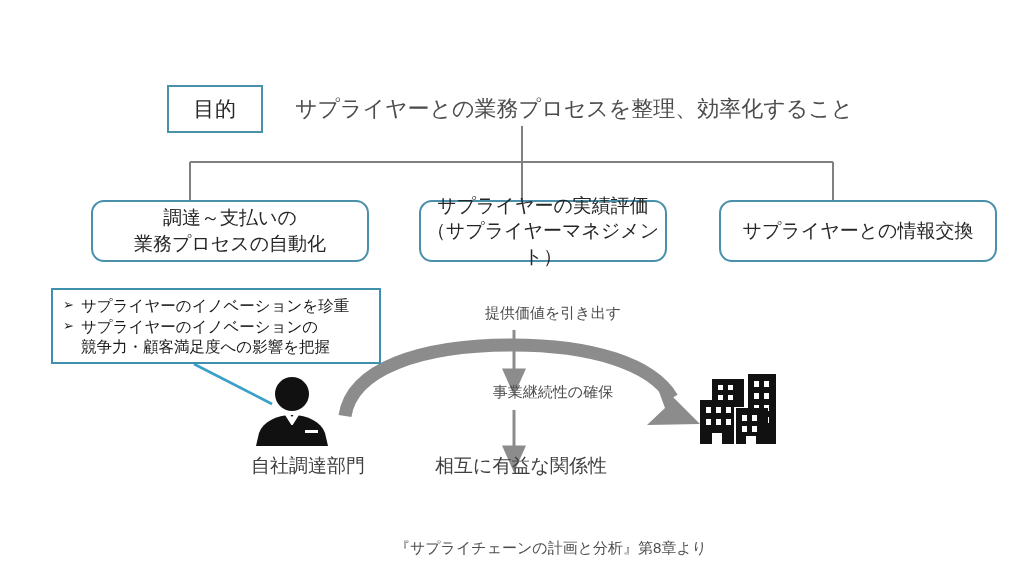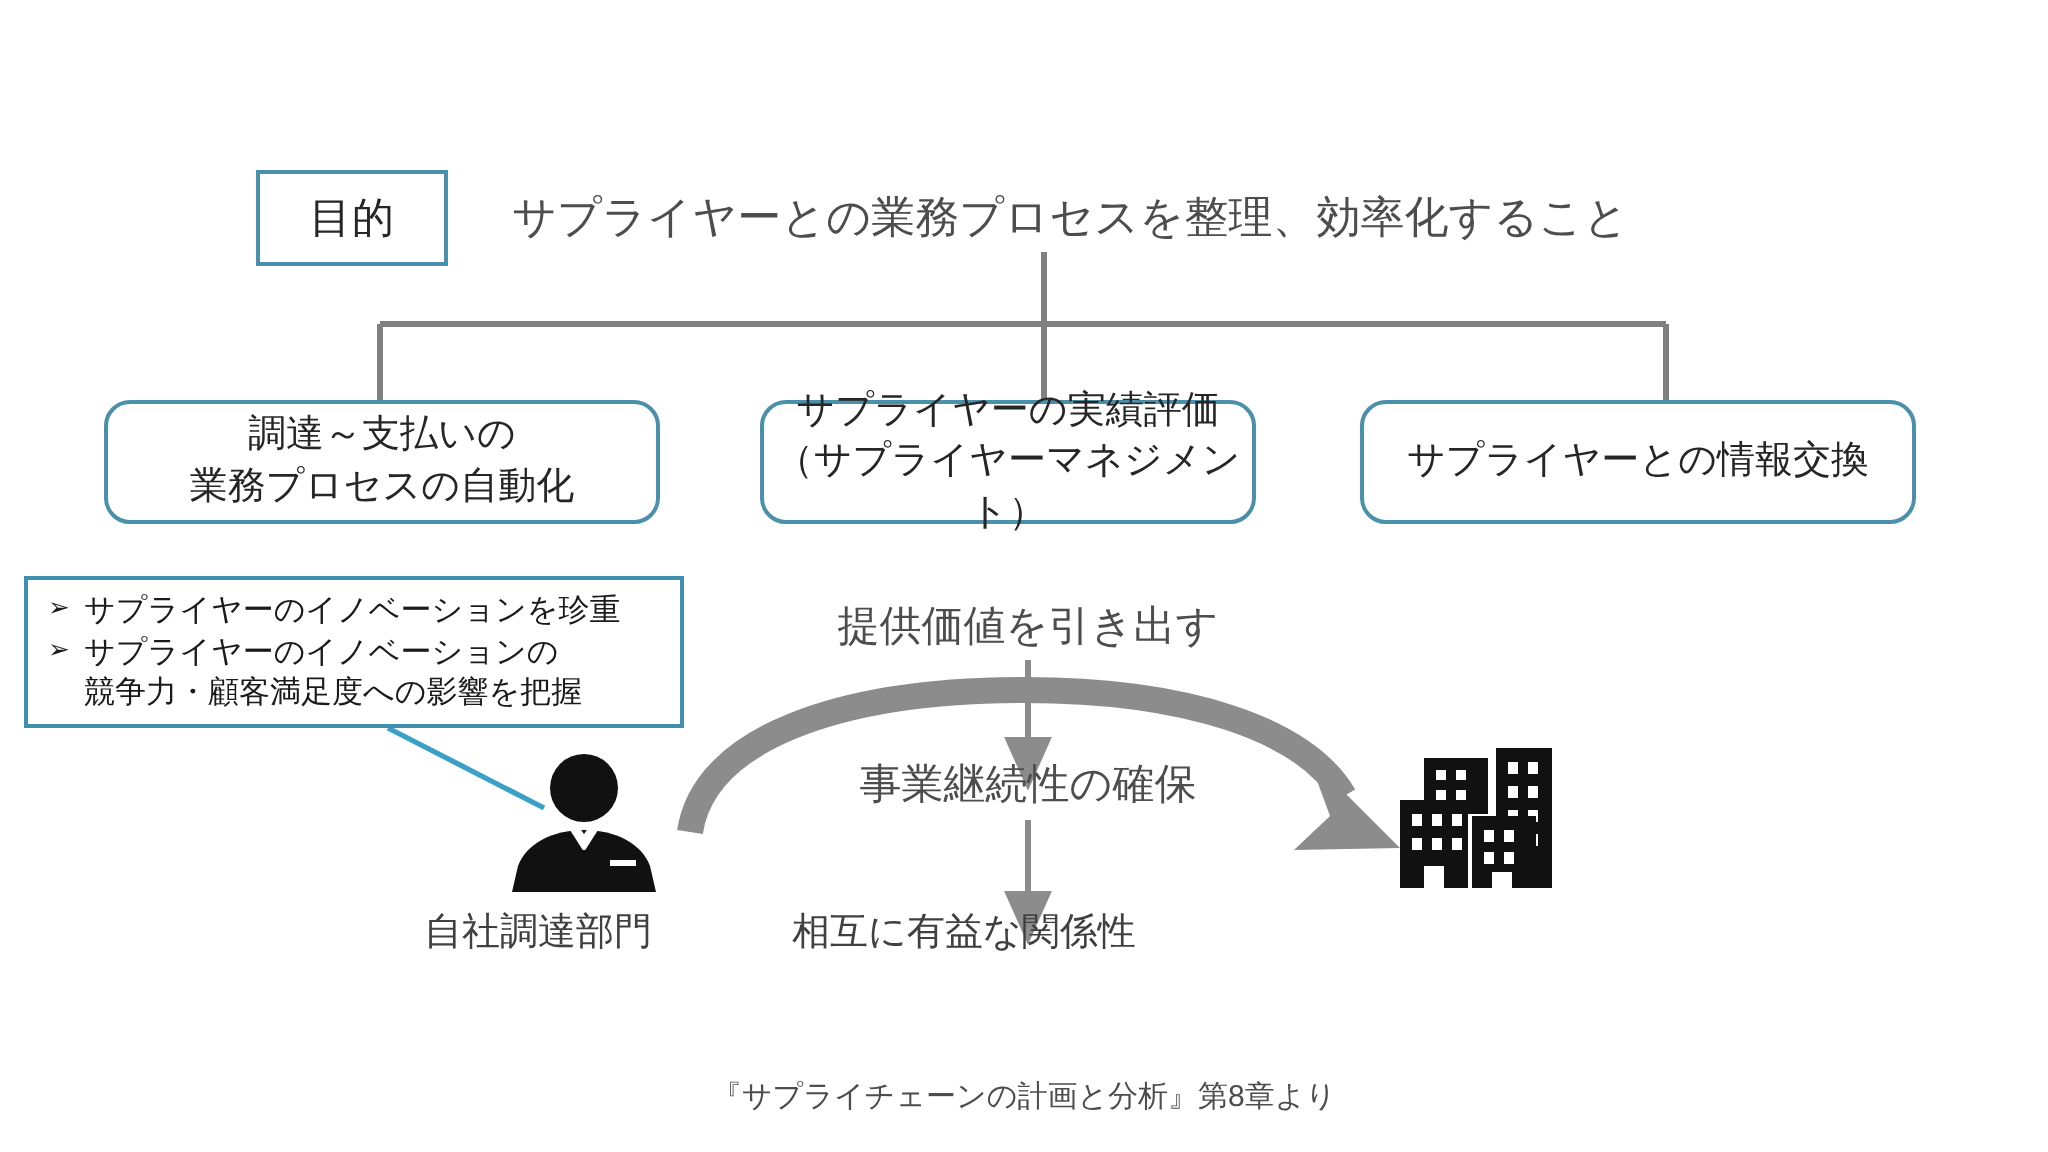--- a/index.html
+++ b/index.html
@@ -8,21 +8,21 @@
     font-family:"Liberation Sans","DejaVu Sans",sans-serif;
     -webkit-font-smoothing:antialiased;
   }
   #stage{position:relative;width:1024px;height:576px;}
 
   svg.layer{position:absolute;left:0;top:0;width:1024px;height:576px;overflow:visible;}
   svg.connectors{z-index:1;}
   svg.arrows{z-index:2;}
   svg.icons{z-index:3;}
 
-  .node{position:absolute;z-index:4;box-sizing:border-box;}
+  .node{position:absolute;z-index:4;box-sizing:border-box;margin-left:39px;}
 
   
   .purpose-box{
     left:128px;top:85px;width:96px;height:48px;
     border:2px solid #4a90ab;background:#ffffff;
     display:flex;align-items:center;justify-content:center;
     font-size:21px;color:#262626;letter-spacing:.02em;
   }
   .purpose-text{
     left:256px;top:92px;width:560px;height:34px;
@@ -52,21 +52,21 @@
   .bullet-mark{
     flex:0 0 auto;width:18px;color:#1a1a1a;font-size:13px;line-height:1.45;
     font-family:"DejaVu Sans",sans-serif;
   }
   .bullet-text{flex:1 1 auto;}
   .bullet-text .ln{display:block;}
 
   
   .flow-label{
     display:flex;align-items:center;justify-content:center;
-    font-size:21px;color:#4d4d4d;white-space:nowrap;
+    font-size:15px;color:#4d4d4d;white-space:nowrap;
   }
   #flow-0{left:396px;top:299px;width:236px;height:28px;}
   #flow-1{left:396px;top:378px;width:236px;height:28px;}
 
   
   .caption{
     display:flex;align-items:center;
     font-size:19px;color:#404040;white-space:nowrap;
   }
   #cap-left{left:212px;top:452px;width:176px;height:28px;}

